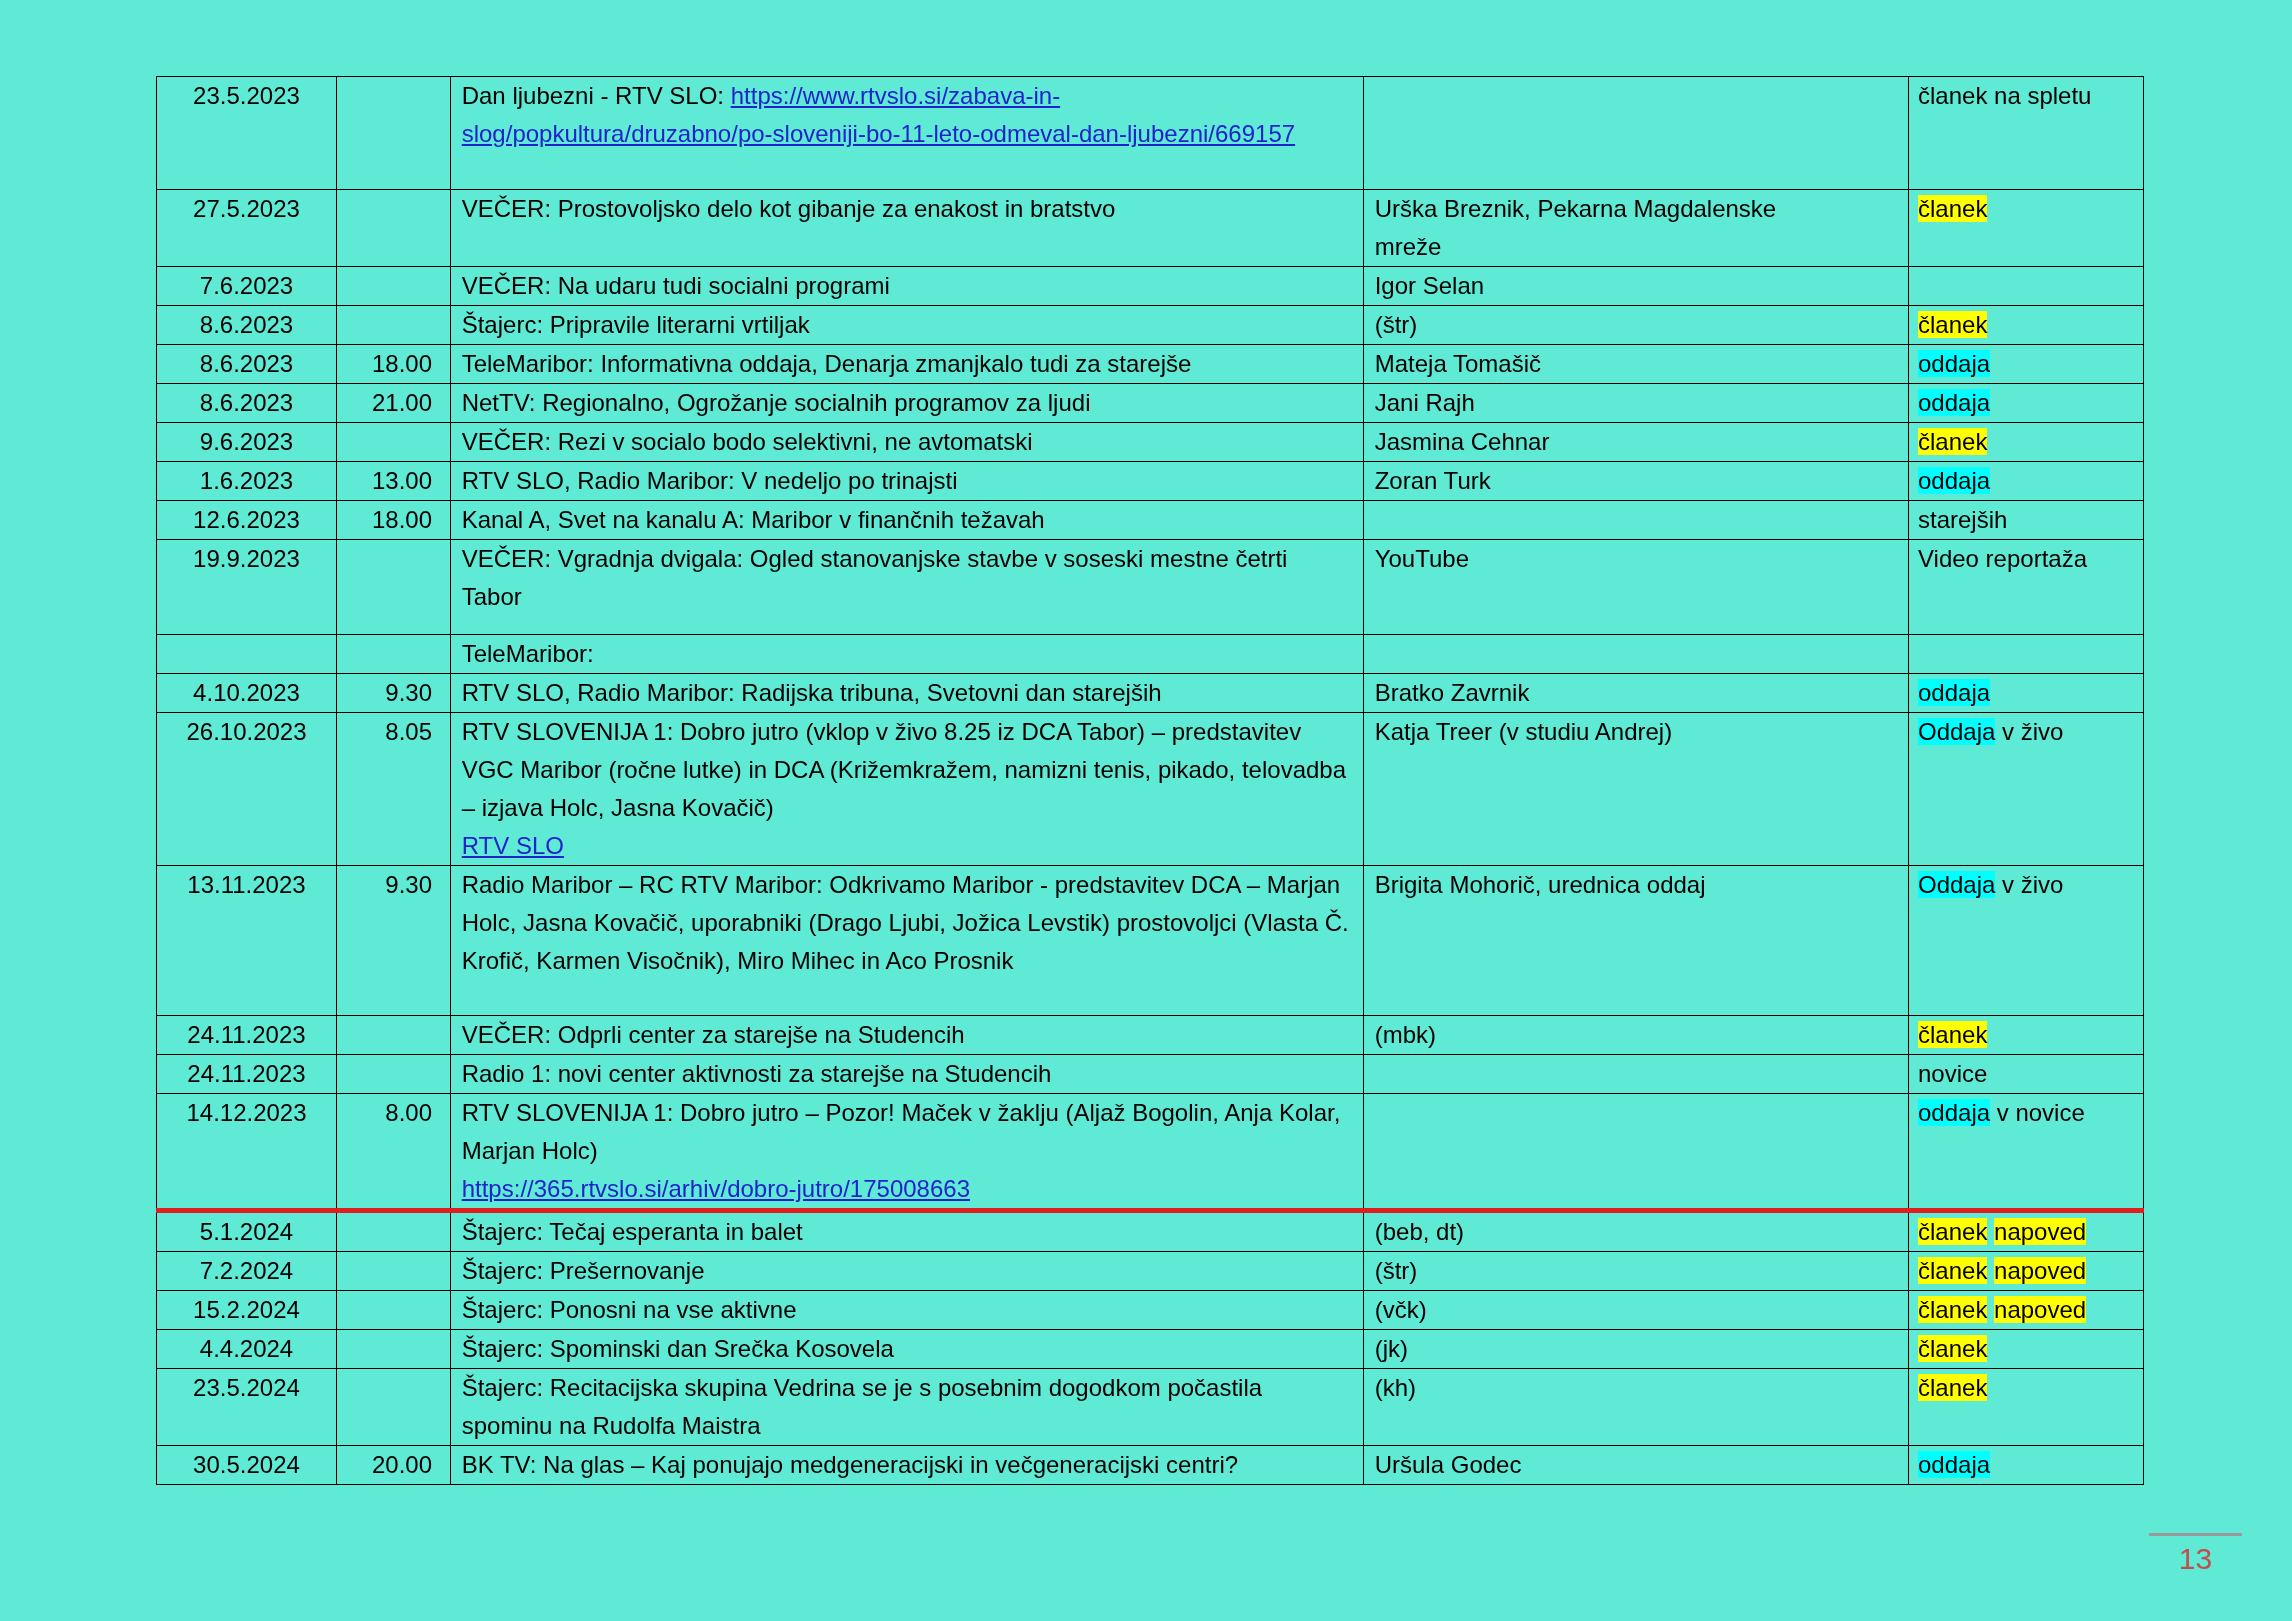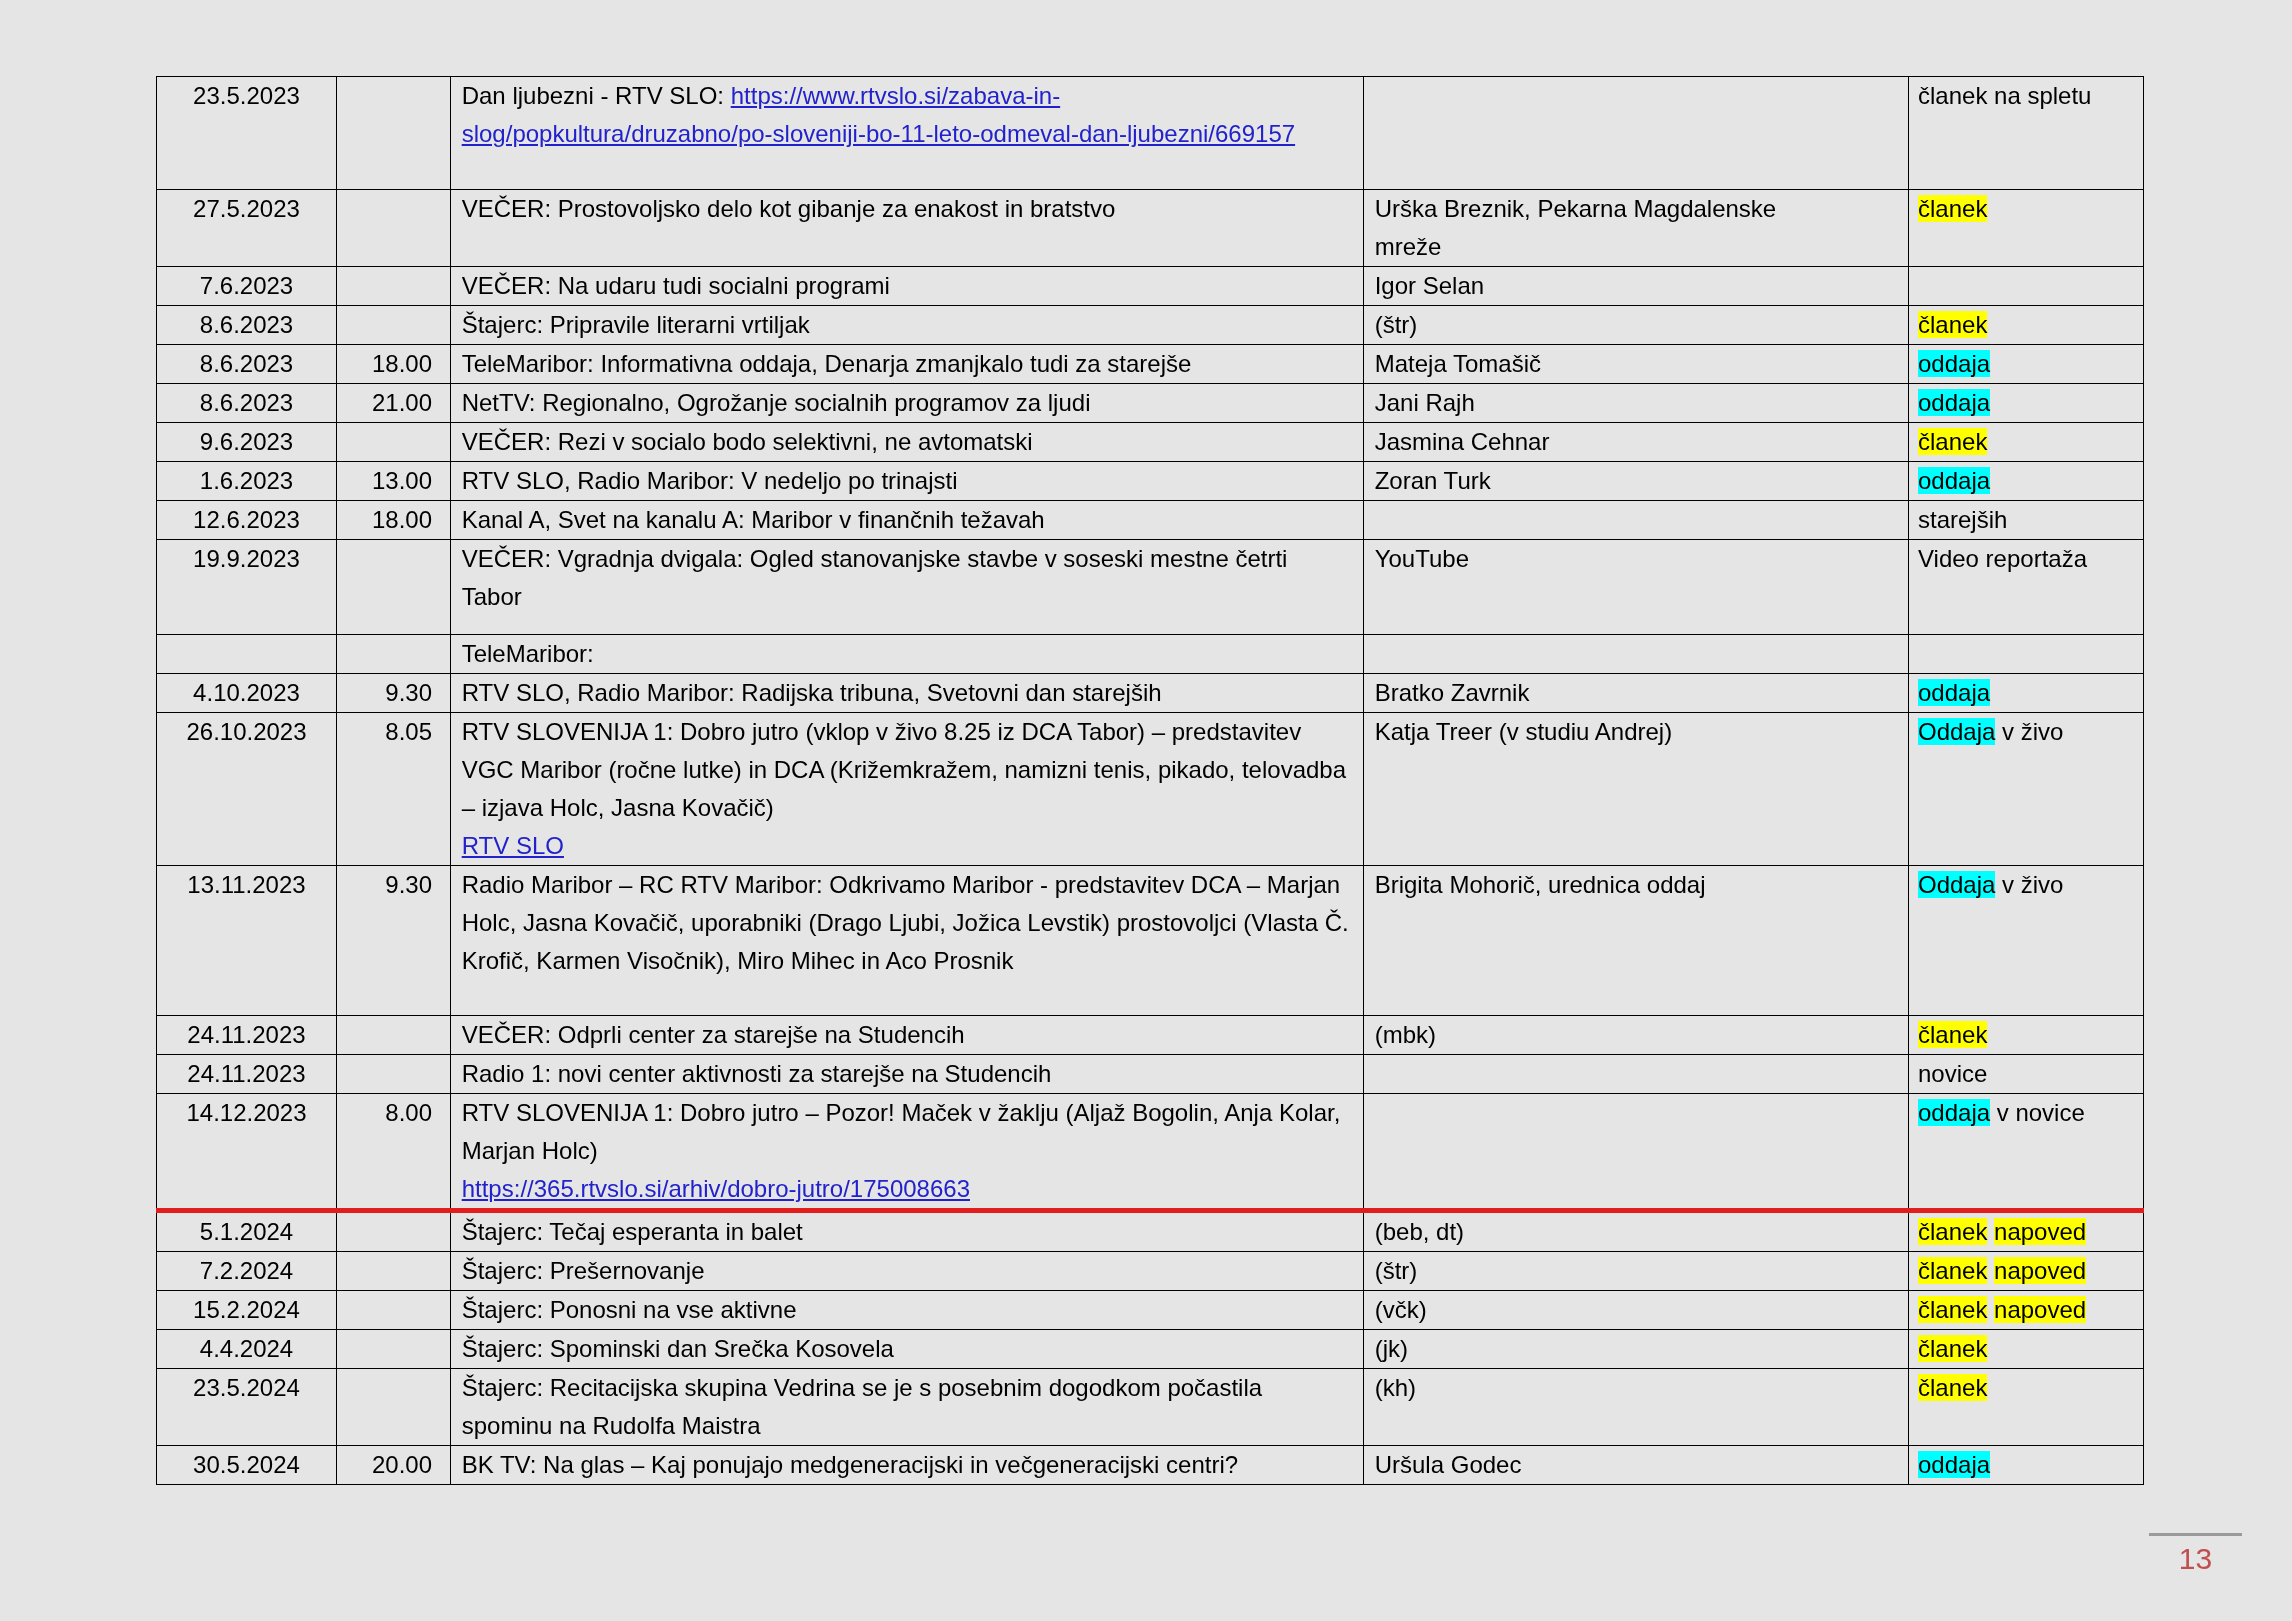--- a/index.html
+++ b/index.html
@@ -1,20 +1,20 @@
 <!DOCTYPE html>
 <html style="font-size:14.3px"><head>
 <meta charset="utf-8">
 <style>
   html,body { margin:0; padding:0; }
   body {
     width:2293px; height:1621px; background:#ffffff;
     font-family:"Liberation Sans", sans-serif; color:#000;
   }
-  .page { position:relative; width:2293px; height:1621px; overflow:hidden; background:#e5e5e5; }
+  .page { position:relative; width:2293px; height:1621px; overflow:hidden; background:#5eead4; }
 
   table.media-table {
     position:absolute; left:156px; top:76px; width:1986px;
     border-collapse:collapse; table-layout:fixed;
   }
   td {
     border:1.8px solid #000;
     vertical-align:top;
     font-size:24px; line-height:38px;
     padding:0 7.2px;

